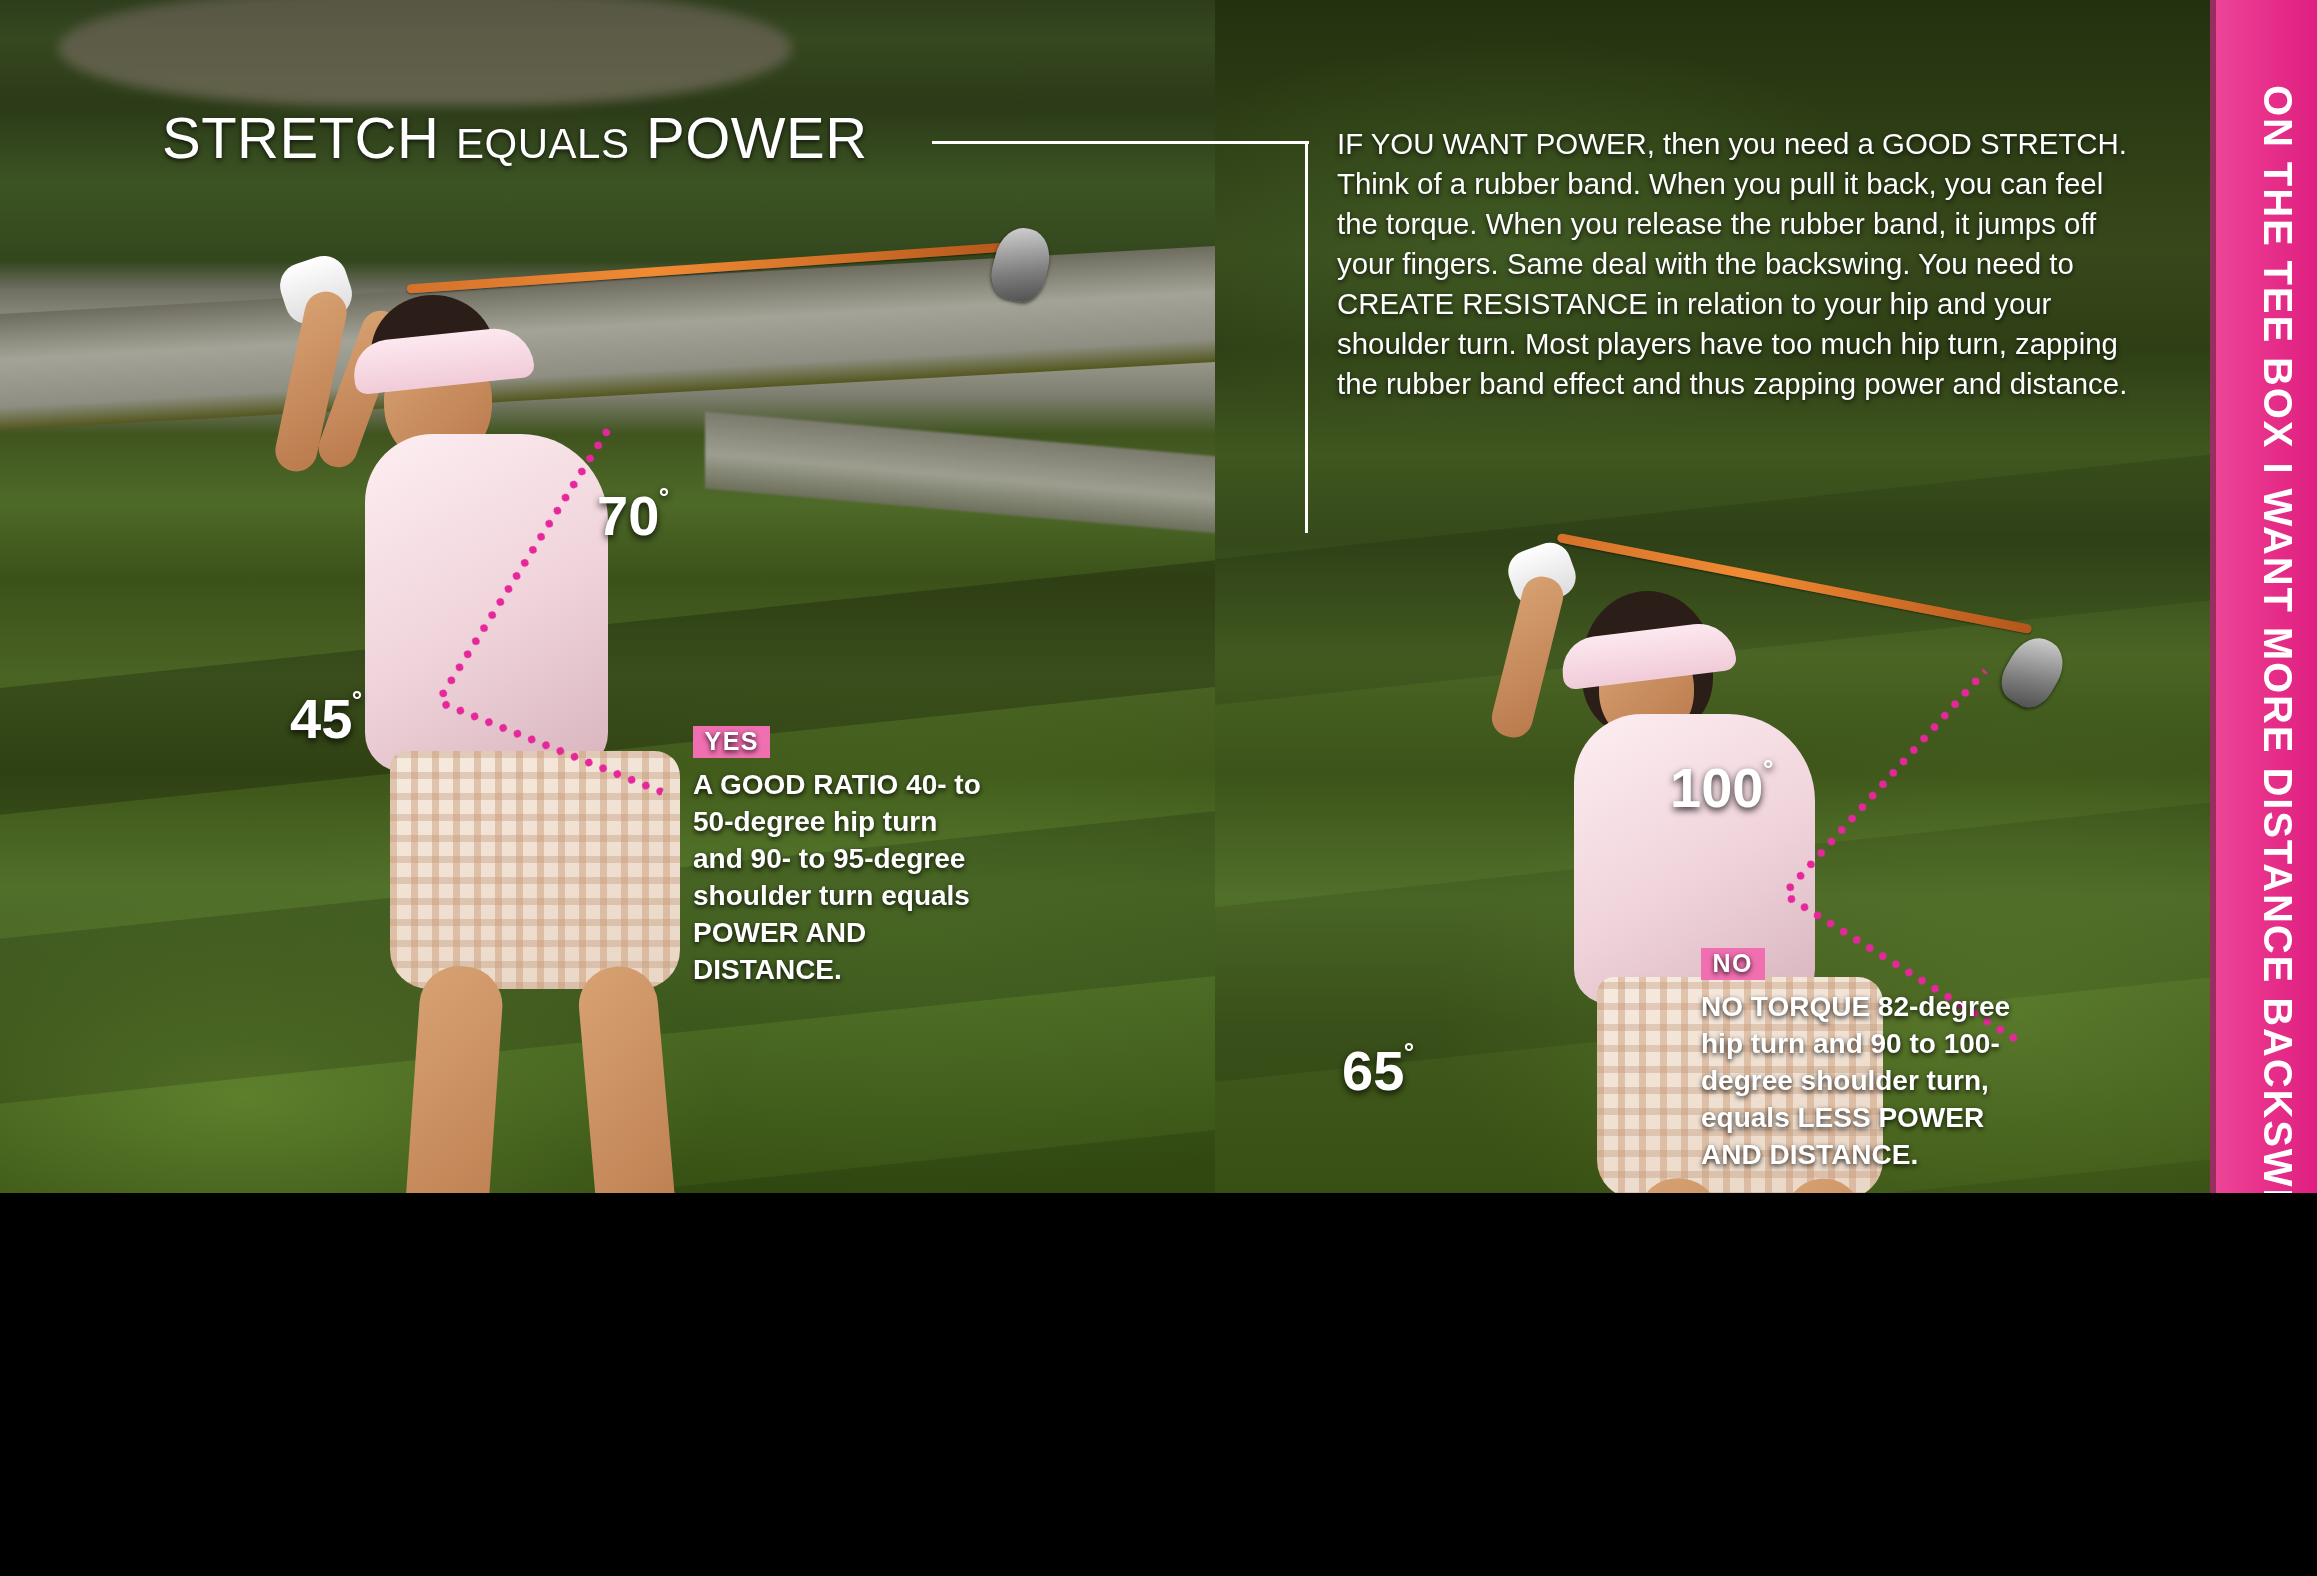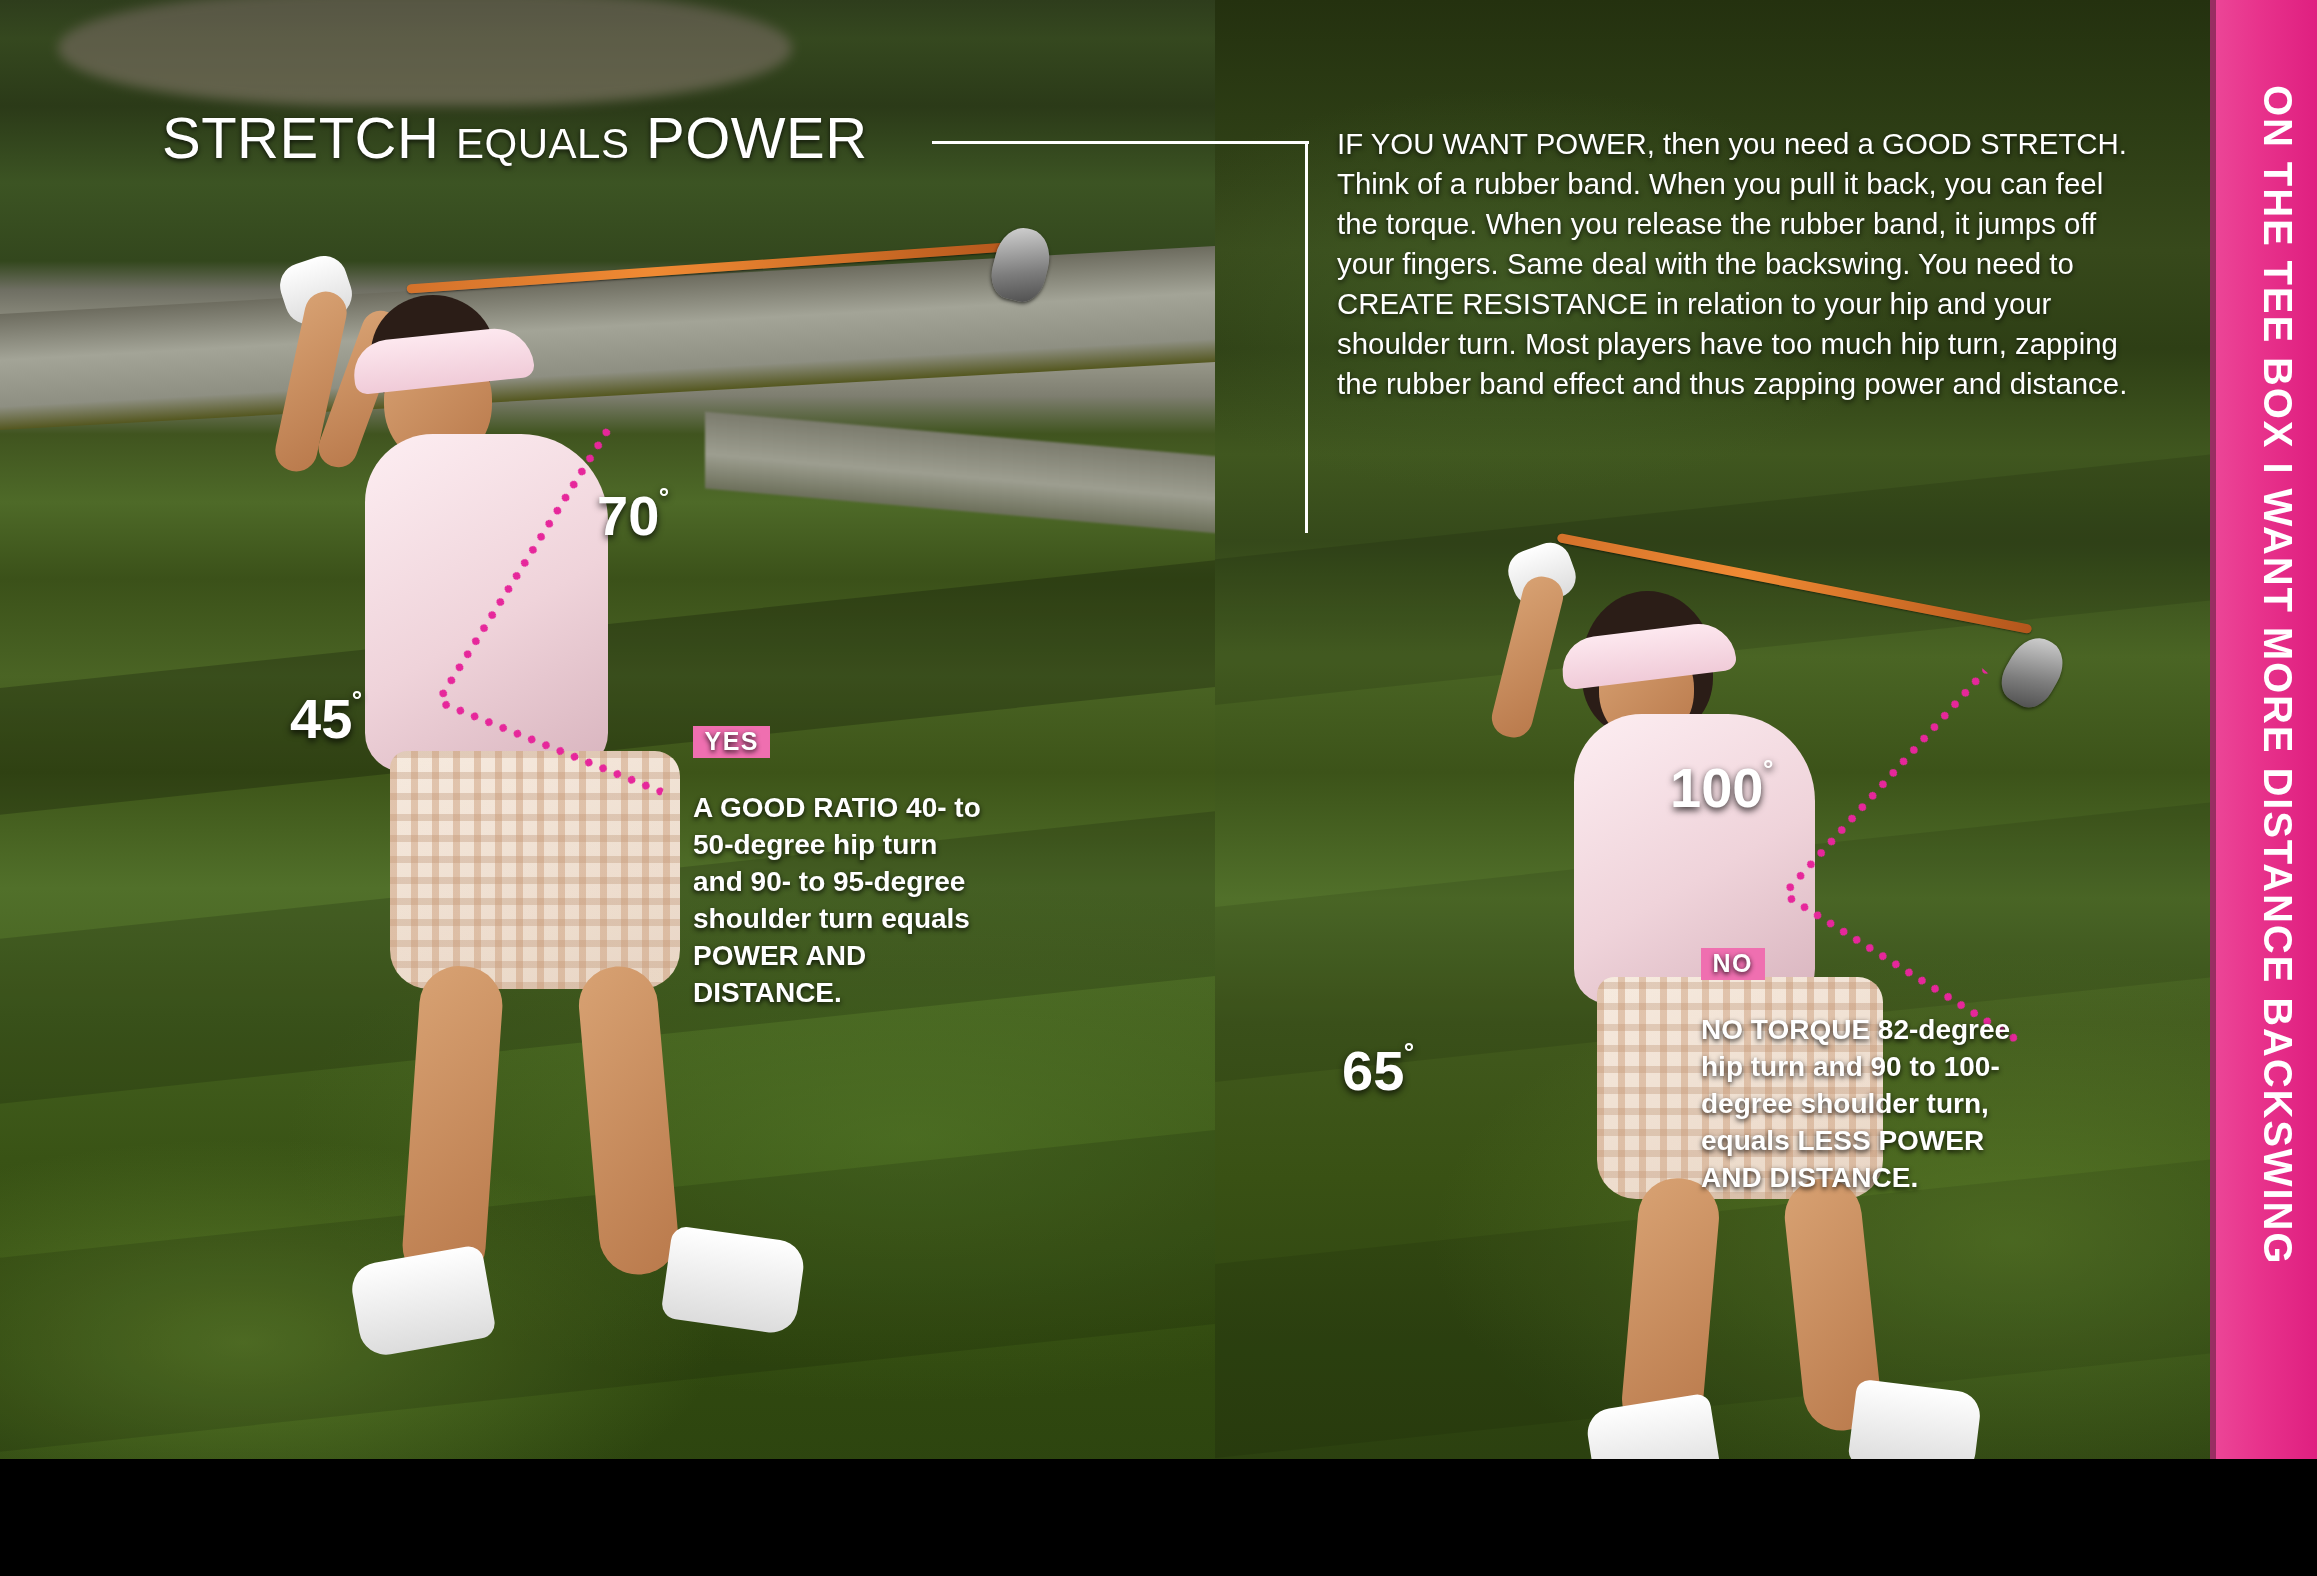--- a/index.html
+++ b/index.html
@@ -3,21 +3,21 @@
 <meta charset="utf-8">
 <style>
   html, body {
     margin: 0;
     padding: 0;
     background: #000;
   }
   #page {
     position: relative;
     width: 2317px;
-    height: 1459px;
+    height: 1193px;
     overflow: hidden;
     font-family: "Liberation Sans", sans-serif;
     background: #1d2a14;
   }
 
   
   .photo {
     position: absolute;
     top: 0;
     bottom: 0;
@@ -204,21 +204,21 @@
     line-height: 1;
   }
   .callout {
     position: absolute;
     color: #fff;
     font-size: 28px;
     line-height: 37px;
     font-weight: 700;
     text-shadow: 0 1.9px 5.8px rgba(0,0,0,.85);
   }
-  .callout .txt { display: block; margin-top: 30px; }
+  .callout .txt { display: block; margin-top: 7px; }
 
   
   .spine {
     position: absolute;
     right: 0;
     top: 0;
     width: 107px;
     height: 1577px;
     background: linear-gradient(90deg,#ec4898,#e8338c 45%,#df1f80);
   }

